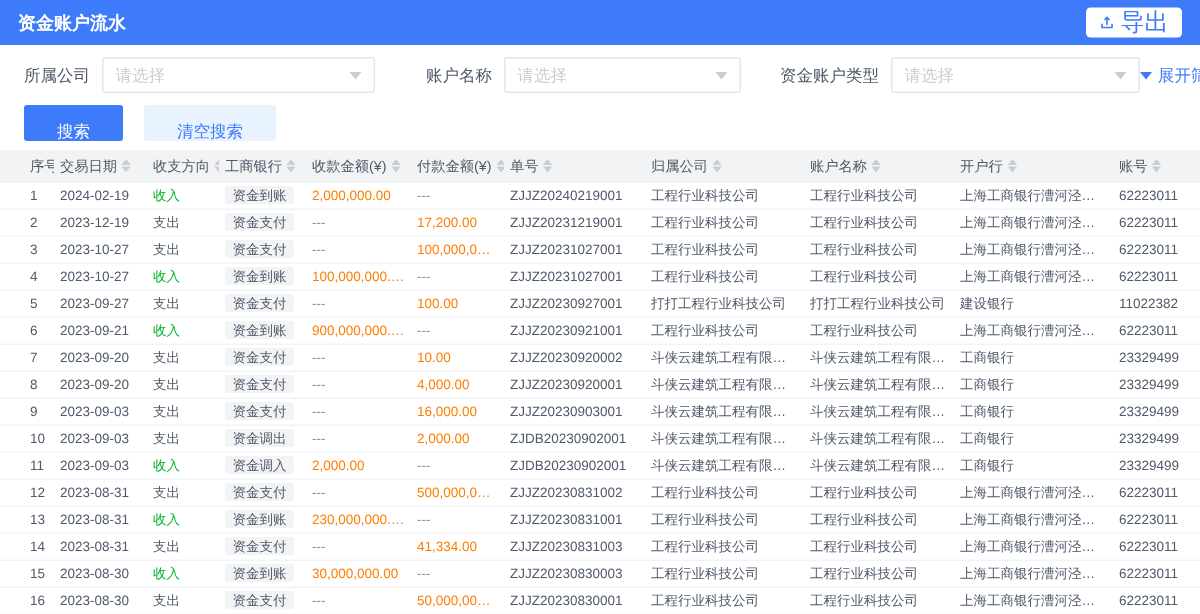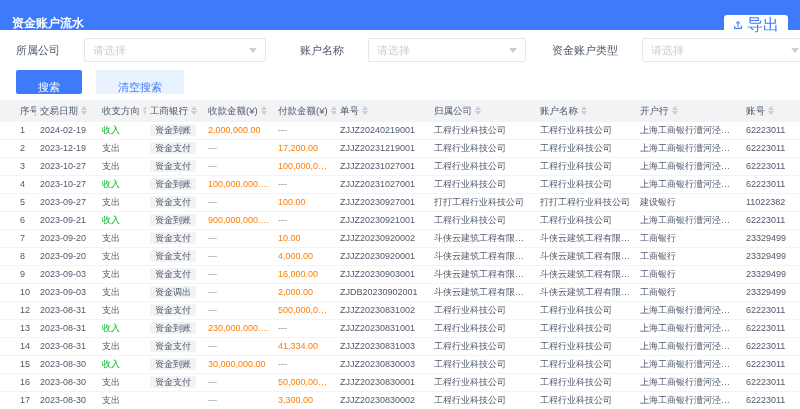--- a/index.html
+++ b/index.html
@@ -1,33 +1,33 @@
 <!DOCTYPE html>
 <html><head>
 <meta charset="utf-8">
 <style>
   * { box-sizing: border-box; margin: 0; padding: 0; }
   html,body { width:800px; height:409px; overflow:hidden; background:#fff;
     font-family:"Liberation Sans","DejaVu Sans",sans-serif; color:#1D2129; }
 
   
-  .topbar { height:28px; background:#3E7BFA; display:flex; 
+  .topbar { height:28px; background:#3E7BFA; display:flex; align-items:center;
     justify-content:space-between; padding:15px 12px; }
   .topbar .title { color:#fff; font-weight:bold; font-size:12px; }
   .export-btn { background:#fff; color:#3E7BFA; border:none; border-radius:3px;
     height:20px; padding:0 9px; font-size:16px; display:flex; align-items:center;
     gap:4px; cursor:pointer; font-family:inherit; }
 
   
   .filters { display:flex; align-items:center; padding:8px 16px 0 16px; }
   .filter-group { display:flex; align-items:center;justify-content:center; }
   .flabel { color:#4E5969; font-size:11px; margin-right:8px; white-space:nowrap; }
   .select { height:24px; border:1px solid #E5E6EB; border-radius:2px; background:#fff;
     display:flex; align-items:center; justify-content:space-between; padding:0 8px;
-    font-size:11px; color:#C9CDD4; cursor:pointer;margin-left:16px; }
+    font-size:11px; color:#C9CDD4; cursor:pointer; }
   .sel-1 { width:182px; margin-right:34px; }
   .sel-2 { width:158px; margin-right:26px; }
   .sel-3 { width:166px; }
   .caret { width:0; height:0; border-left:4px solid transparent;
     border-right:4px solid transparent; border-top:5px solid #C9CDD4; }
   .caret.blue { border-top-color:#3E7BFA; }
   .expand-link { margin-left:auto; color:#3E7BFA; font-size:11px; display:flex;
     align-items:center; gap:4px; cursor:pointer; white-space:nowrap; }
 
   
@@ -289,20 +289,33 @@
     <td><span class="badge">资金调出</span></td>
     <td class="muted">---</td>
     <td class="amount">2,000.00</td>
     <td>ZJDB20230902001</td>
     <td>斗侠云建筑工程有限公司</td>
     <td>斗侠云建筑工程有限公司</td>
     <td>工商银行</td>
     <td>23329499</td>
   </tr>
       <tr>
+    <td>11</td>
+    <td>2023-09-03</td>
+    <td class="dir-in">收入</td>
+    <td><span class="badge">资金调入</span></td>
+    <td class="amount">2,000.00</td>
+    <td class="muted">---</td>
+    <td>ZJDB20230902001</td>
+    <td>斗侠云建筑工程有限公司</td>
+    <td>斗侠云建筑工程有限公司</td>
+    <td>工商银行</td>
+    <td>23329499</td>
+  </tr>
+      <tr>
     <td>12</td>
     <td>2023-08-31</td>
     <td class="dir-out">支出</td>
     <td><span class="badge">资金支付</span></td>
     <td class="muted">---</td>
     <td class="amount">500,000,000.00</td>
     <td>ZJJZ20230831002</td>
     <td>工程行业科技公司</td>
     <td>工程行业科技公司</td>
     <td>上海工商银行漕河泾支行</td>

